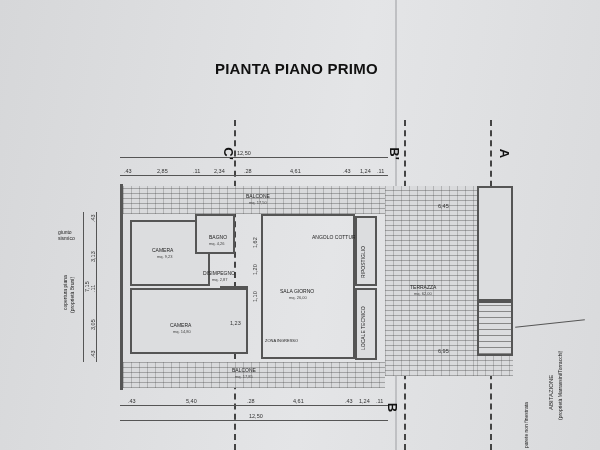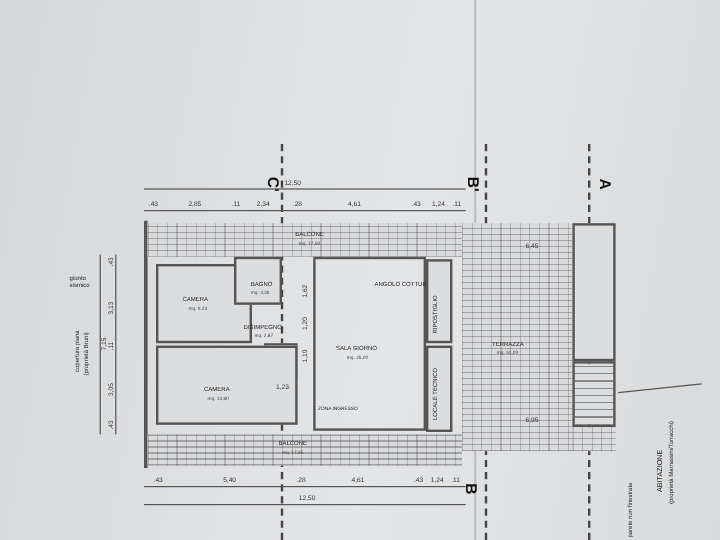--- a/index.html
+++ b/index.html
@@ -21,20 +21,21 @@
   .room{position:absolute;border:2px solid #555;background:#dcdddf;box-sizing:border-box;}
   .line{position:absolute;background:#555;}
   .dash{position:absolute;border-left:2px dashed #444;}
 </style>
 </head>
 <body>
 
 <div class="sheet">
   <div class="fold" style="left:395px;"></div>
 
+  <div class="title">PIANTA PIANO PRIMO</div>
 
   <div class="sec" style="left:222px;top:146px;">C'</div>
   <div class="sec" style="left:388px;top:146px;">B'</div>
   <div class="sec" style="left:500px;top:146px;">A</div>
   <div class="sec" style="left:388px;top:400px;">B</div>
 
   <div class="dash" style="left:234px;top:120px;height:330px;"></div>
   <div class="dash" style="left:404px;top:120px;height:330px;"></div>
   <div class="dash" style="left:490px;top:120px;height:330px;"></div>
 

